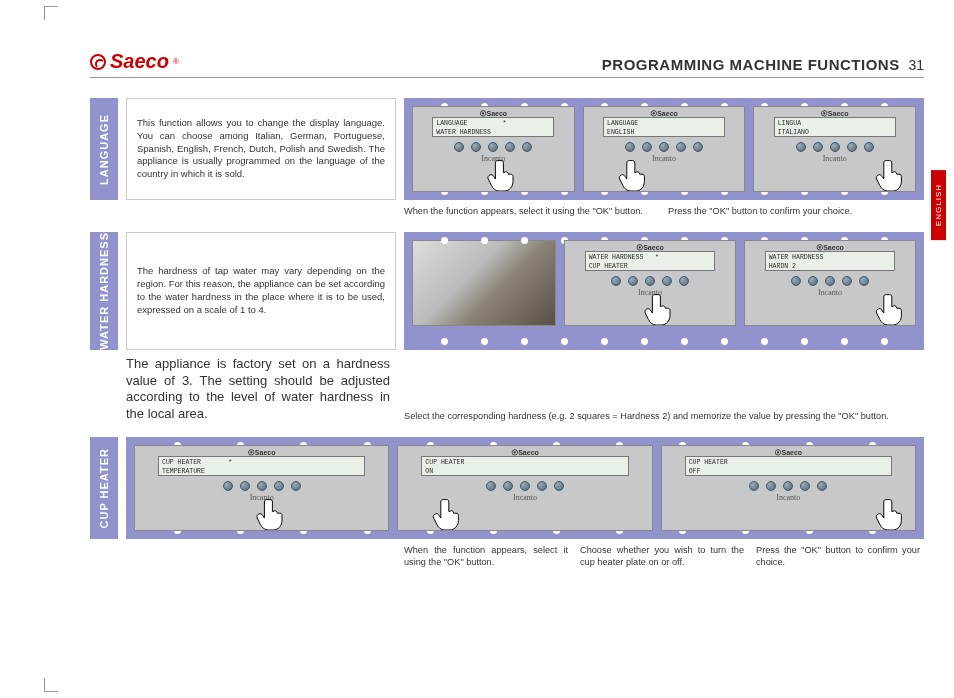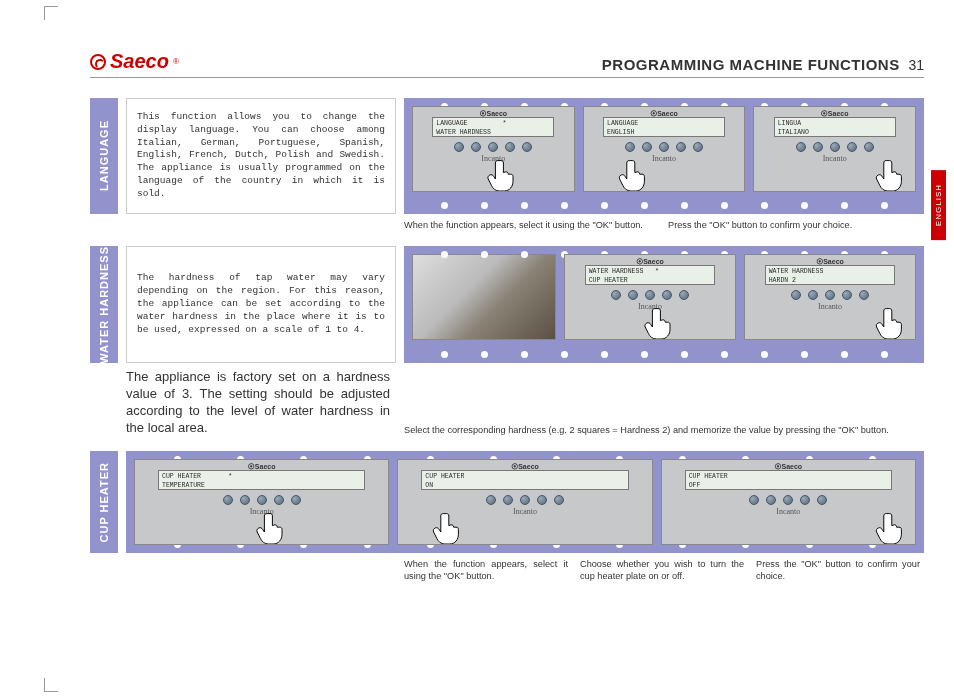--- a/index.html
+++ b/index.html
@@ -27,21 +27,21 @@
 
   .side-tab { position:absolute; right:8px; top:170px; background:#c00; color:#fff; font-size:8px; padding:14px 3px; writing-mode:vertical-rl; transform:rotate(180deg); letter-spacing:1px;}
 
   .section { display:flex; gap:8px; margin-bottom:6px; align-items:stretch;}
   .band { background:#9293cc; position:relative; flex:0 0 28px; display:flex; align-items:center; justify-content:center;}
   .band-label { color:#fff; font-weight:bold; font-size:11px; letter-spacing:1px; writing-mode:vertical-rl; transform:rotate(180deg);}
   .dots-row { position:absolute; left:0; right:0; display:flex; justify-content:space-around; padding:2px 6px;}
   .dots-row.top { top:3px; } .dots-row.bottom { bottom:3px; }
   .dot { width:6px; height:6px; border-radius:50%; background:#fff; }
 
-  .desc-cell { flex:0 0 270px; background:#fff; border:1px solid #ccc; padding:12px 10px; font-size:9.5px; line-height:1.35; text-align:justify; display:flex; align-items:center;font-family:Liberation Mono, monospace;}
+  .desc-cell { flex:0 0 270px; background:#fff; border:1px solid #ccc; padding:12px 10px; font-size:9.5px; line-height:1.35; text-align:justify; display:flex; align-items:center;}
   .sec-wrap { flex:1; position:relative; background:#9293cc; padding:8px; display:flex; gap:8px;}
   .sec-wrap .dots-row { padding:2px 20px; }
   .sec-wrap .dot { width:7px; height:7px; }
 
   .panel { flex:1; background:#c7c8ca; border:1px solid #888; height:86px; position:relative; overflow:hidden; display:flex; flex-direction:column; align-items:center; padding:3px 14px 0;}
   .panel-logo { font-size:7px; color:#333; font-weight:bold;}
   .lcd { background:#e9f0e8; border:1px solid #777; width:92%; height:20px; font-family:"Courier New",monospace; font-size:6.5px; line-height:9px; padding:1px 3px; color:#2a2a2a; white-space:pre;}
   .btnrow { display:flex; justify-content:center; gap:7px; margin-top:5px;}
   .pbtn { width:10px; height:10px; border-radius:50%; background:radial-gradient(circle at 30% 30%, #9ab, #567); border:1px solid #456;}
   .script { font-family:cursive; font-size:8px; color:#555; margin-top:2px;}

